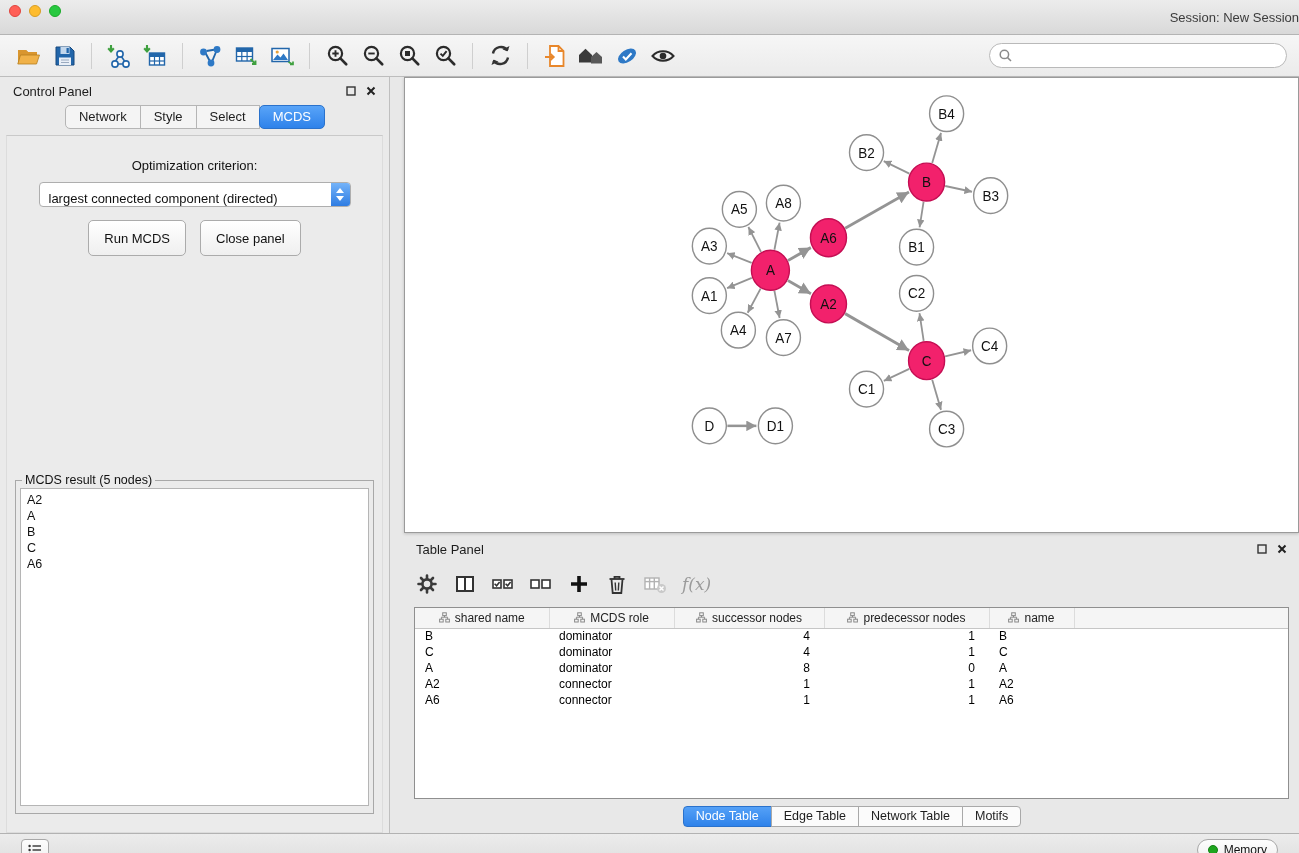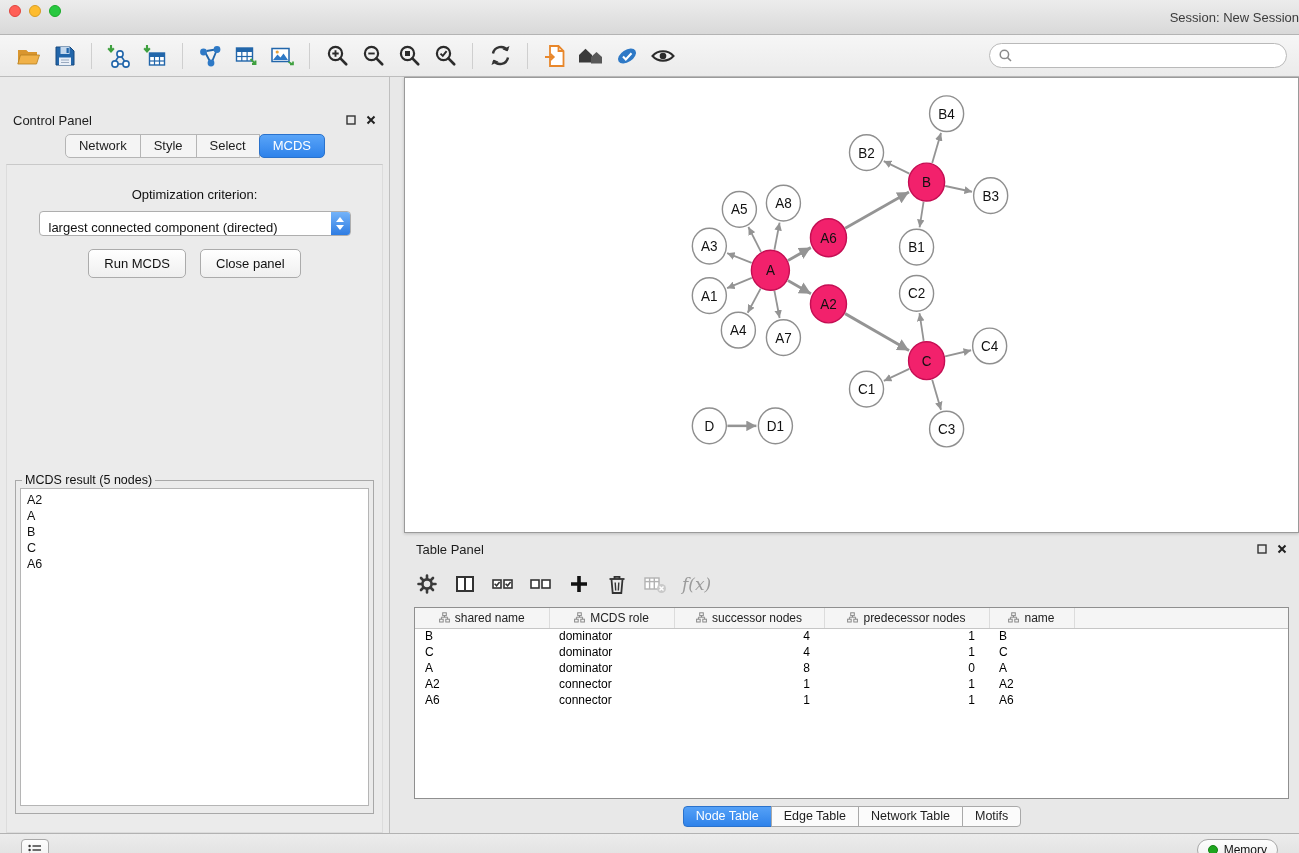--- a/index.html
+++ b/index.html
@@ -30,21 +30,21 @@
   .search-box input { border:none; outline:none; flex:1; font-size:13px;
     font-family:"Liberation Sans",sans-serif; background:transparent; }
 
   
   .main { display:flex; height:756px; }
 
   
   .control-panel { width:390px; border-right:1px solid #bfbfbf;
     background:#eaeaea; display:flex; flex-direction:column; }
   .panel-header { height:28px; display:flex; align-items:center;
-    padding:0 13px; font-size:13px; color:#1d1d1d;margin-top:29px; }
+    padding:0 13px; font-size:13px; color:#1d1d1d; }
   .panel-controls { margin-left:auto; display:flex; gap:10px; align-items:center; }
   .wc { display:flex; align-items:center; justify-content:center; cursor:pointer; }
 
   .cp-tabs { display:flex; justify-content:center; align-items:flex-end;
     padding-bottom:0; }
   .cp-tab { font-size:13px; color:#1d1d1d; background:#f4f4f4;
     border:1px solid #b5b5b5; padding:3px 13px 4px; margin-right:-1px; cursor:pointer; }
   .cp-tab:first-child { border-radius:5px 0 0 5px; }
   .cp-tab.active { background:linear-gradient(#59a4f8,#2e82ea); color:#fff;
     border-color:#2a72cc; border-radius:5px; position:relative; }
@@ -57,21 +57,21 @@
     border-radius:4px; display:flex; align-items:flex-end; padding-left:9px;
     font-size:13px; color:#111; cursor:pointer; }
   .dd-stepper { margin-left:auto; width:19px; height:100%;
     background:linear-gradient(#74b3f9,#2e7ce2); border-radius:0 3px 3px 0;
     display:flex; flex-direction:column; align-items:center; justify-content:center; gap:3px; }
   .dd-up { width:0; height:0; border-left:4px solid transparent;
     border-right:4px solid transparent; border-bottom:5px solid #fff; }
   .dd-down { width:0; height:0; border-left:4px solid transparent;
     border-right:4px solid transparent; border-top:5px solid #fff; }
   .btn-row { display:flex; gap:14px; margin-top:13px; }
-  .mac-btn { height:29px; padding:0 15px; font-size:13px; color:#111;
+  .mac-btn { height:36px; padding:0 15px; font-size:13px; color:#111;
     background:linear-gradient(#ffffff,#efefef); border:1px solid #ababab;
     border-radius:5px; cursor:pointer; font-family:"Liberation Sans",sans-serif; }
 
   .result-fieldset { margin:auto 8px 18px; width:calc(100% - 16px);
     border:1px solid #a8a8a8; padding:1px 4px 7px; background:transparent; }
   .result-fieldset legend { font-size:12.5px; color:#111; padding:0 3px; margin-left:2px; }
   .result-list { background:#fff; border:1px solid #b5b5b5; height:318px;
     padding:3px 6px; font-size:12.5px; line-height:16px; color:#111; overflow:hidden; }
 
   

